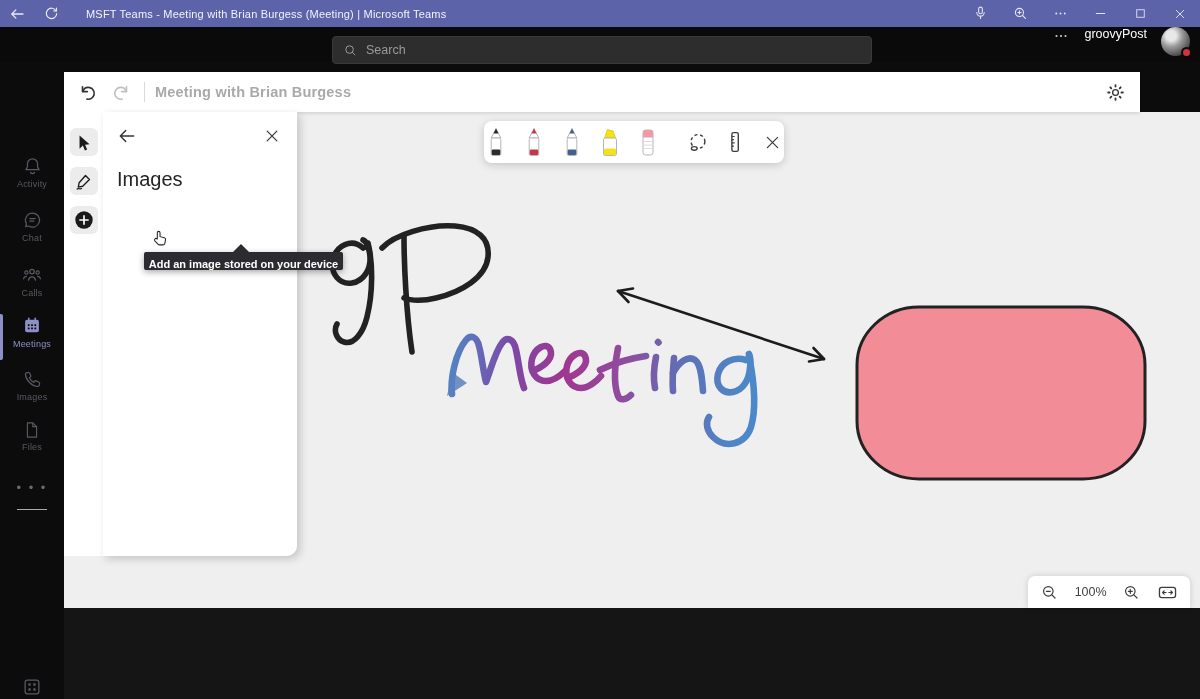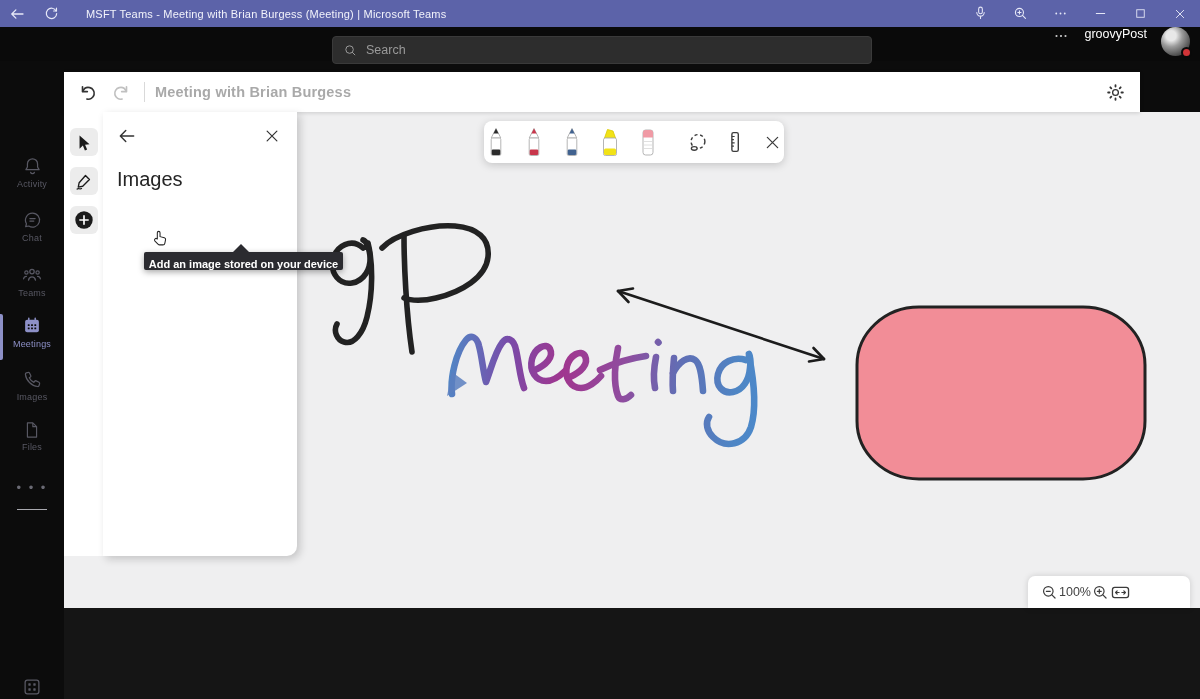--- a/index.html
+++ b/index.html
@@ -75,21 +75,21 @@
   
   .pen-toolbar { position:absolute; left:484px; top:121px; width:300px; height:42px; background:#fff;
     border-radius:8px; box-shadow:0 2px 8px rgba(0,0,0,.18); z-index:7;
     display:flex; align-items:center; justify-content:center; gap:14px; }
   .pen-slot { width:24px; height:30px; display:flex; align-items:flex-end; justify-content:center; }
   .pt-tool { width:26px; height:26px; display:flex; align-items:center; justify-content:center; }
 
   
   .zoom-bar { position:absolute; left:1028px; top:576px; width:162px; height:32px; background:#fff;
     border-radius:7px 7px 0 0; box-shadow:0 0 6px rgba(0,0,0,.15); z-index:6;
-    display:flex; align-items:center; padding:0 12px; }
+    display:flex; align-items:center; justify-content:space-between; padding:0 12px; }
   .zoom-level { font-size:12.5px; color:#424242; }
 
   svg { display:block; }
 </style>
 </head>
 <body>
 
 <div id="app">
 
   <div class="titlebar">
@@ -198,21 +198,21 @@
     <div class="sb-item" style="top:192px">
       <span>
           <svg viewBox="0 0 24 24" width="22" height="22">
             <circle cx="12" cy="8.3" r="2.4" fill="none" stroke="currentColor" stroke-width="1.4"></circle>
             <path d="M8.2 17.5c.4-2 1.9-3.4 3.8-3.4s3.4 1.4 3.8 3.4" fill="none" stroke="currentColor" stroke-width="1.4" stroke-linecap="round"></path>
             <circle cx="5.9" cy="9.3" r="1.8" fill="none" stroke="currentColor" stroke-width="1.3"></circle>
             <circle cx="18.1" cy="9.3" r="1.8" fill="none" stroke="currentColor" stroke-width="1.3"></circle>
             <path d="M2.8 16.3c.3-1.6 1.5-2.7 3.1-2.7M21.2 16.3c-.3-1.6-1.5-2.7-3.1-2.7" fill="none" stroke="currentColor" stroke-width="1.3" stroke-linecap="round"></path>
           </svg>
         </span>
-      <span class="sb-label">Teams</span>
+      <span class="sb-label">Calls</span>
     </div>
 
     <div class="sb-item active" style="top:243px">
       <span>
           <svg viewBox="0 0 24 24" width="22" height="22">
             <path d="M8.5 3.4v2.8M15.5 3.4v2.8" stroke="currentColor" stroke-width="1.6" stroke-linecap="round"></path>
             <rect x="4.5" y="5.2" width="15" height="13.6" rx="2.2" fill="currentColor"></rect>
             <g fill="#0c0c0c">
               <rect x="7.4" y="10" width="2" height="2" rx=".4"></rect>
               <rect x="11" y="10" width="2" height="2" rx=".4"></rect>

